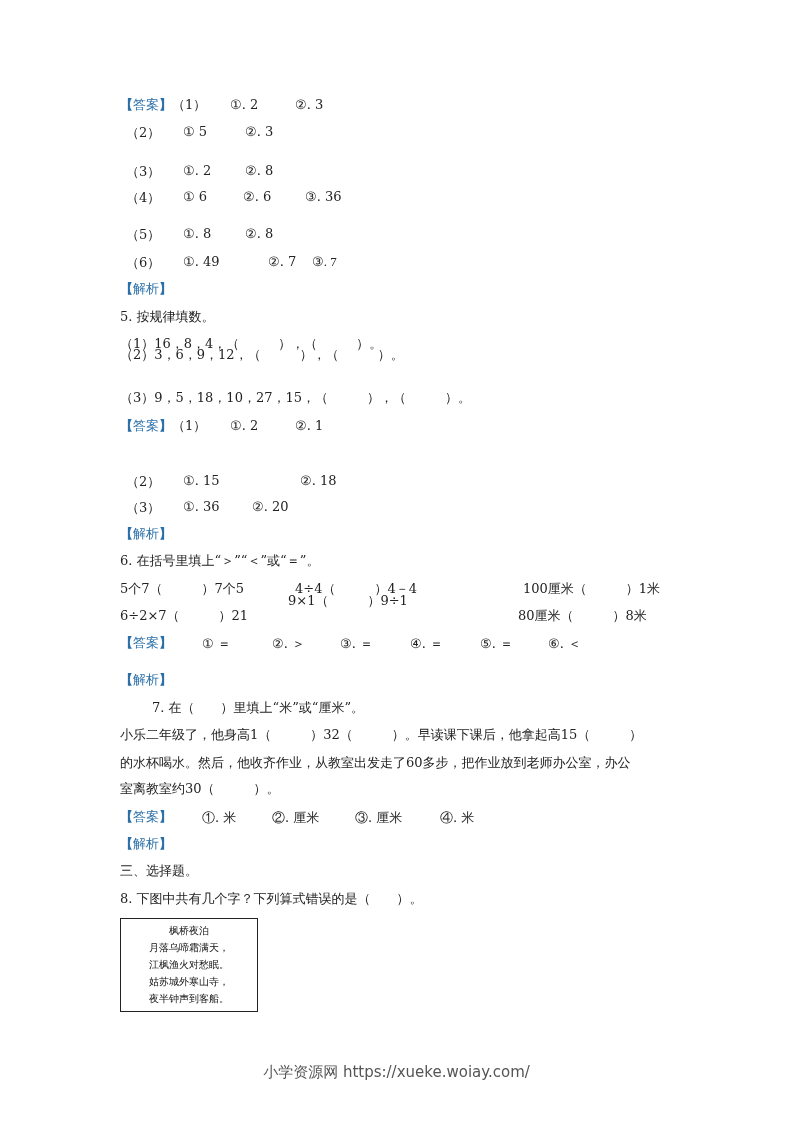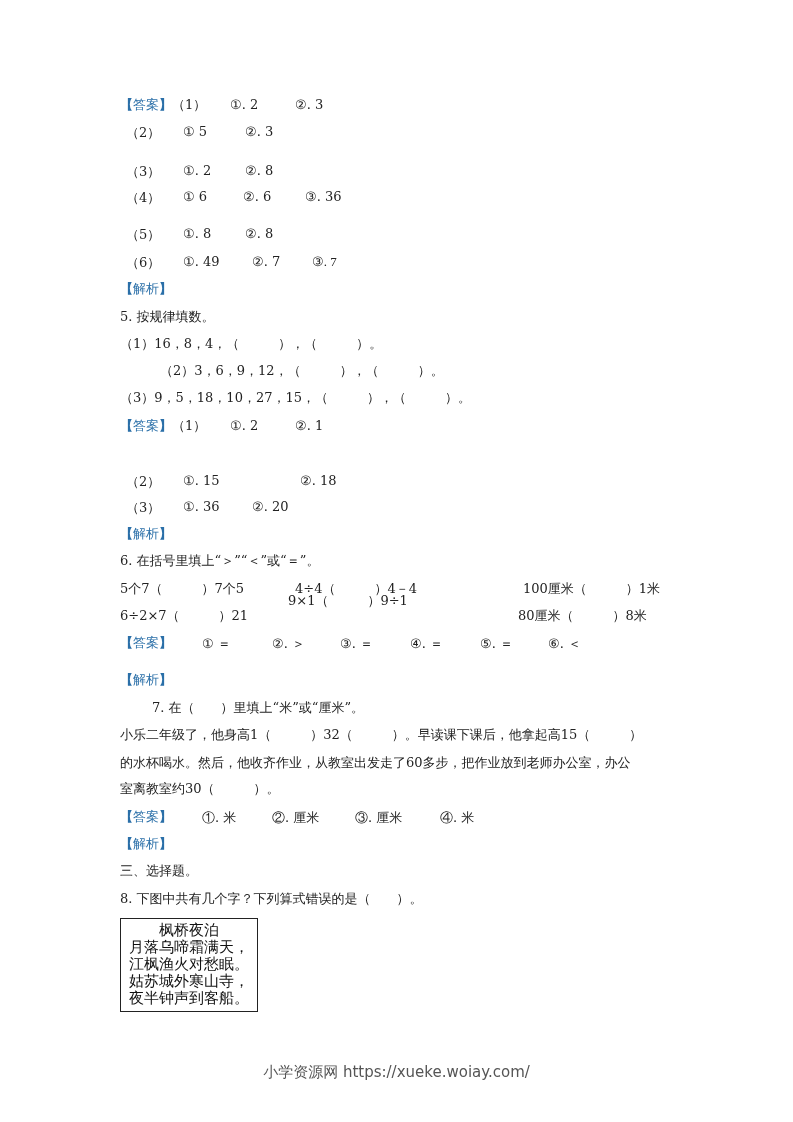--- a/index.html
+++ b/index.html
@@ -10,21 +10,21 @@
       font-size: 13px;
     }
     .line { position: absolute; left: 120px; white-space: nowrap; line-height: 16px; }
     .tag { color: #2a6fa8; }
     .bracket { color: #2a6fa8; font-weight: bold; }
     .cell { position: absolute; white-space: nowrap; }
     .poem-box {
       position: absolute; left: 120px; top: 918px; width: 138px; height: 94px;
       border: 1px solid #222; box-sizing: border-box;
       font-family: "DejaVu Sans", "Liberation Sans", sans-serif;
-      font-size: 15px; line-height: 17px; text-align: center; padding-top: 3px;
+      font-size: 10px; line-height: 17px; text-align: center; padding-top: 3px;
       color: #111;
     }
     .footer {
       position: absolute; top: 1063px; left: 0; width: 793px; text-align: center;
       font-family: "DejaVu Sans", "Liberation Sans", sans-serif;
       font-size: 15px; color: #555;
     }
   </style>
 </head>
 <body>
@@ -47,30 +47,30 @@
 <span class="cell" style="left:183px;top:189px;">① 6</span>
 <span class="cell" style="left:243px;top:189px;">②. 6</span>
 <span class="cell" style="left:305px;top:189px;">③. 36</span>
 
 <span class="cell" style="left:126px;top:226px;">（5）</span>
 <span class="cell" style="left:183px;top:226px;">①. 8</span>
 <span class="cell" style="left:245px;top:226px;">②. 8</span>
 
 <span class="cell" style="left:126px;top:254px;">（6）</span>
 <span class="cell" style="left:183px;top:254px;">①. 49</span>
-<span class="cell" style="left:252px;top:254px;">②. 7</span>
+<span class="cell" style="left:268px;top:254px;">②. 7</span>
 <span class="cell" style="left:312px;top:254px;font-family:Liberation Serif, serif;">③. 7</span>
 
 <div class="line" style="top:281px;">
   <span class="bracket">【</span><span class="tag">解析</span><span class="bracket">】</span>
 </div>
 
 <div class="line" style="top:309px;">5. 按规律填数。</div>
 <div class="line" style="top:336px;">（1）16，8，4，（　　　），（　　　）。</div>
-<div class="line" style="top:363px;margin-left:40px;">（2）3，6，9，12，（　　　），（　　　）。</div>
+<div class="line" style="top:347px;">（2）3，6，9，12，（　　　），（　　　）。</div>
 <div class="line" style="top:390px;">（3）9，5，18，10，27，15，（　　　），（　　　）。</div>
 
 <div class="line" style="top:418px;">
   <span class="bracket">【</span><span class="tag">答案</span><span class="bracket">】</span><span>（1）</span>
 </div>
 <span class="cell" style="left:230px;top:418px;">①. 2</span>
 <span class="cell" style="left:295px;top:418px;">②. 1</span>
 
 <span class="cell" style="left:126px;top:473px;">（2）</span>
 <span class="cell" style="left:183px;top:473px;">①. 15</span>

